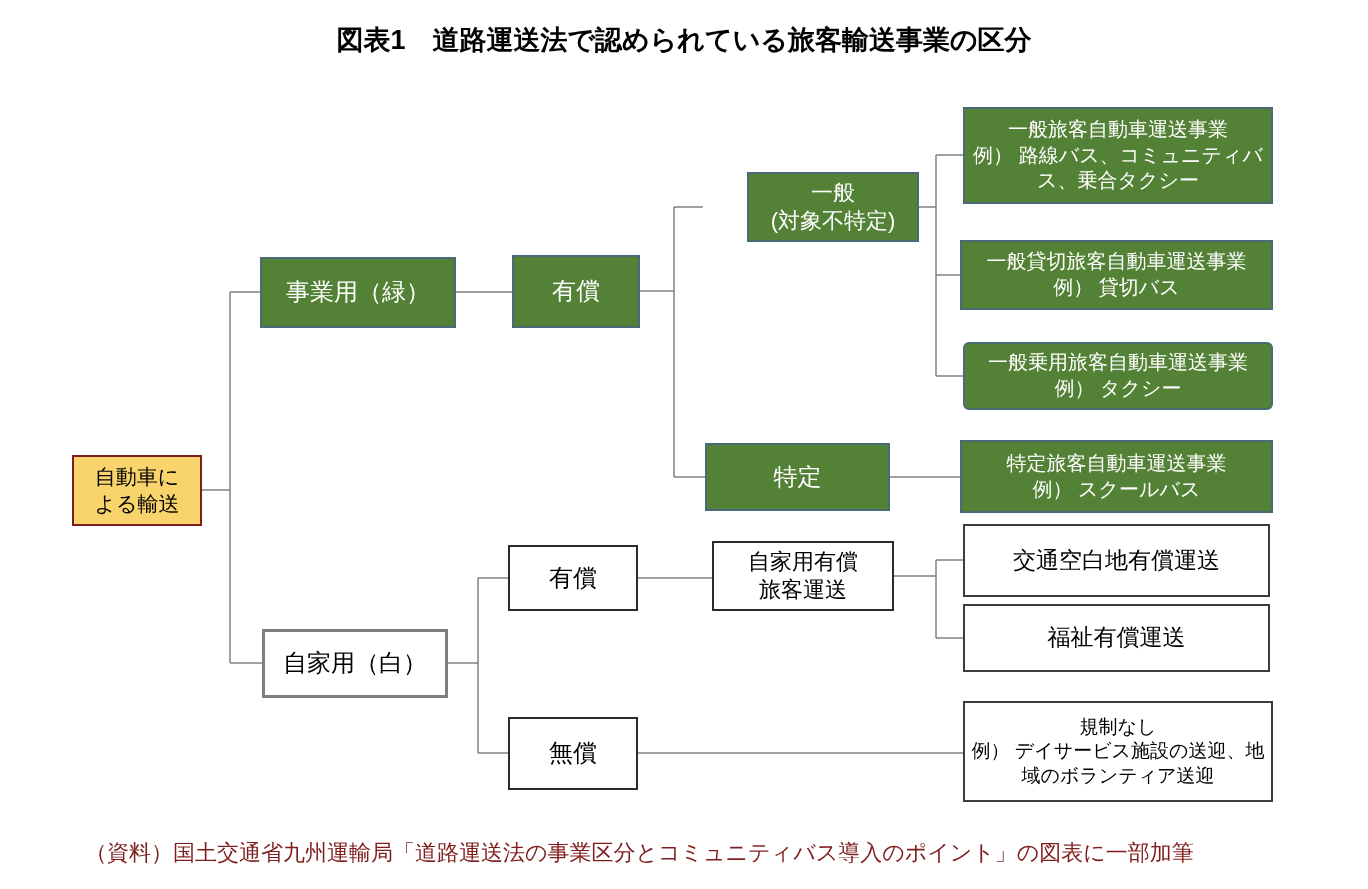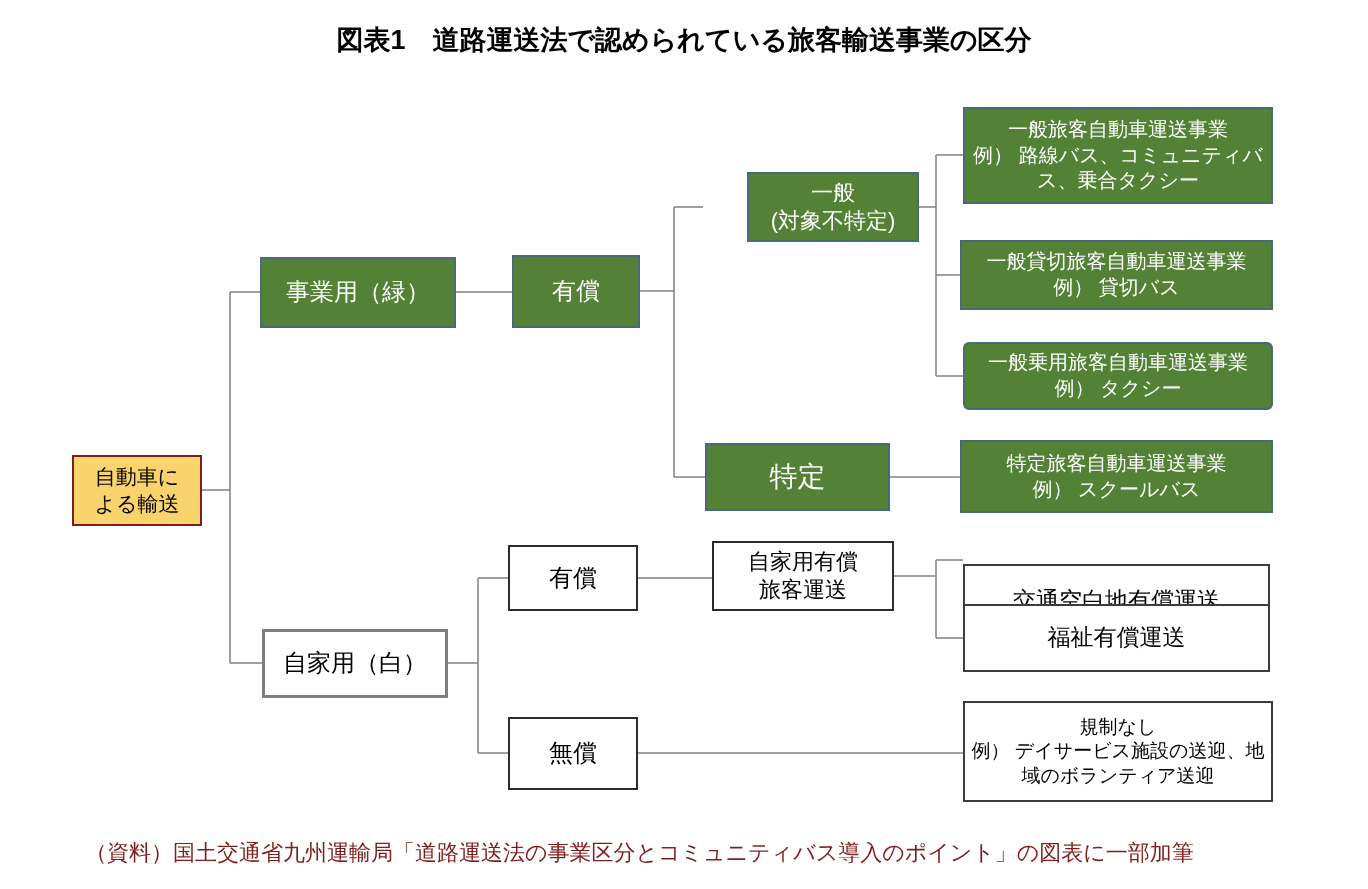--- a/index.html
+++ b/index.html
@@ -113,42 +113,42 @@
   <div class="node yellow" style="left:72px; top:455px; width:130px; height:71px; font-size:21px;">自動車に
 よる輸送</div>
 
   <div class="node green" style="left:260px; top:257px; width:196px; height:71px; font-size:24px;">事業用（緑）</div>
 
   <div class="node green" style="left:512px; top:255px; width:128px; height:73px; font-size:24px;">有償</div>
 
   <div class="node green" style="left:703px; top:172px; width:172px; height:70px; font-size:22px;margin-left:44px;">一般
 (対象不特定)</div>
 
-  <div class="node green" style="left:705px; top:443px; width:185px; height:68px; font-size:28px;">特定</div>
+  <div class="node green" style="left:705px; top:443px; width:185px; height:68px; font-size:24px;">特定</div>
 
   <div class="node green" style="left:963px; top:107px; width:310px; height:97px; font-size:20px;">一般旅客自動車運送事業
 例） 路線バス、コミュニティバス、乗合タクシー</div>
 
   <div class="node green" style="left:960px; top:240px; width:313px; height:70px; font-size:20px;">一般貸切旅客自動車運送事業
 例） 貸切バス</div>
 
   <div class="node green" style="left:963px; top:342px; width:310px; height:68px; font-size:20px;border-radius:6px;">一般乗用旅客自動車運送事業
 例） タクシー</div>
 
   <div class="node green" style="left:960px; top:440px; width:313px; height:73px; font-size:20px;">特定旅客自動車運送事業
 例） スクールバス</div>
 
   <div class="node white gray-border" style="left:262px; top:629px; width:186px; height:69px; font-size:24px;">自家用（白）</div>
 
   <div class="node white" style="left:508px; top:545px; width:130px; height:66px; font-size:24px;">有償</div>
 
   <div class="node white" style="left:712px; top:541px; width:182px; height:70px; font-size:22px;">自家用有償
 旅客運送</div>
 
-  <div class="node white thin-border" style="left:963px; top:524px; width:307px; height:73px; font-size:23px;margin-top:40px;">交通空白地有償運送</div>
+  <div class="node white thin-border" style="left:963px; top:524px; width:307px; height:73px; font-size:23px;">交通空白地有償運送</div>
 
   <div class="node white thin-border" style="left:963px; top:604px; width:307px; height:68px; font-size:23px;">福祉有償運送</div>
 
   <div class="node white thin-border" style="left:963px; top:701px; width:310px; height:101px; font-size:19px;">規制なし
 例） デイサービス施設の送迎、地域のボランティア送迎</div>
 
   <div class="node white" style="left:508px; top:717px; width:130px; height:73px; font-size:24px;">無償</div>
 
   <div class="source-note">（資料）国土交通省九州運輸局「道路運送法の事業区分とコミュニティバス導入のポイント」の図表に一部加筆</div>
 

